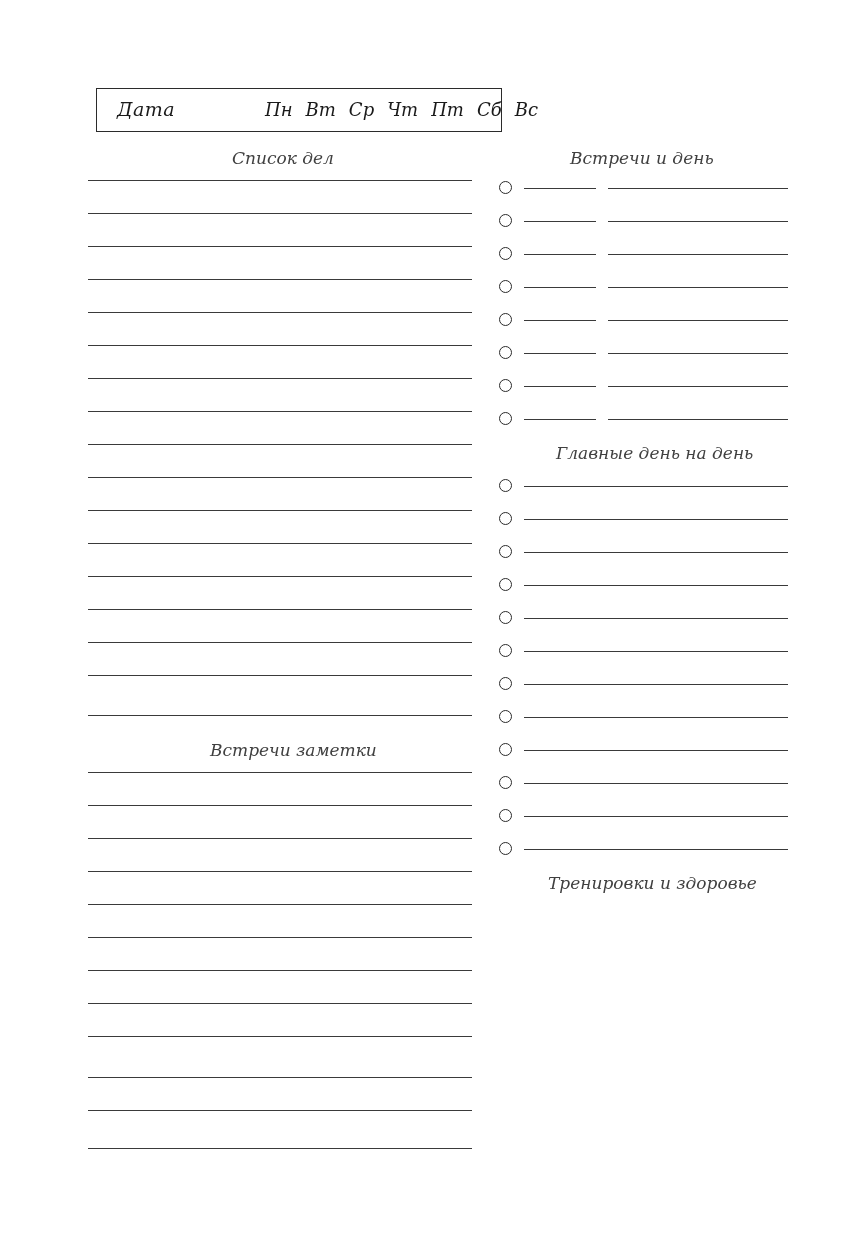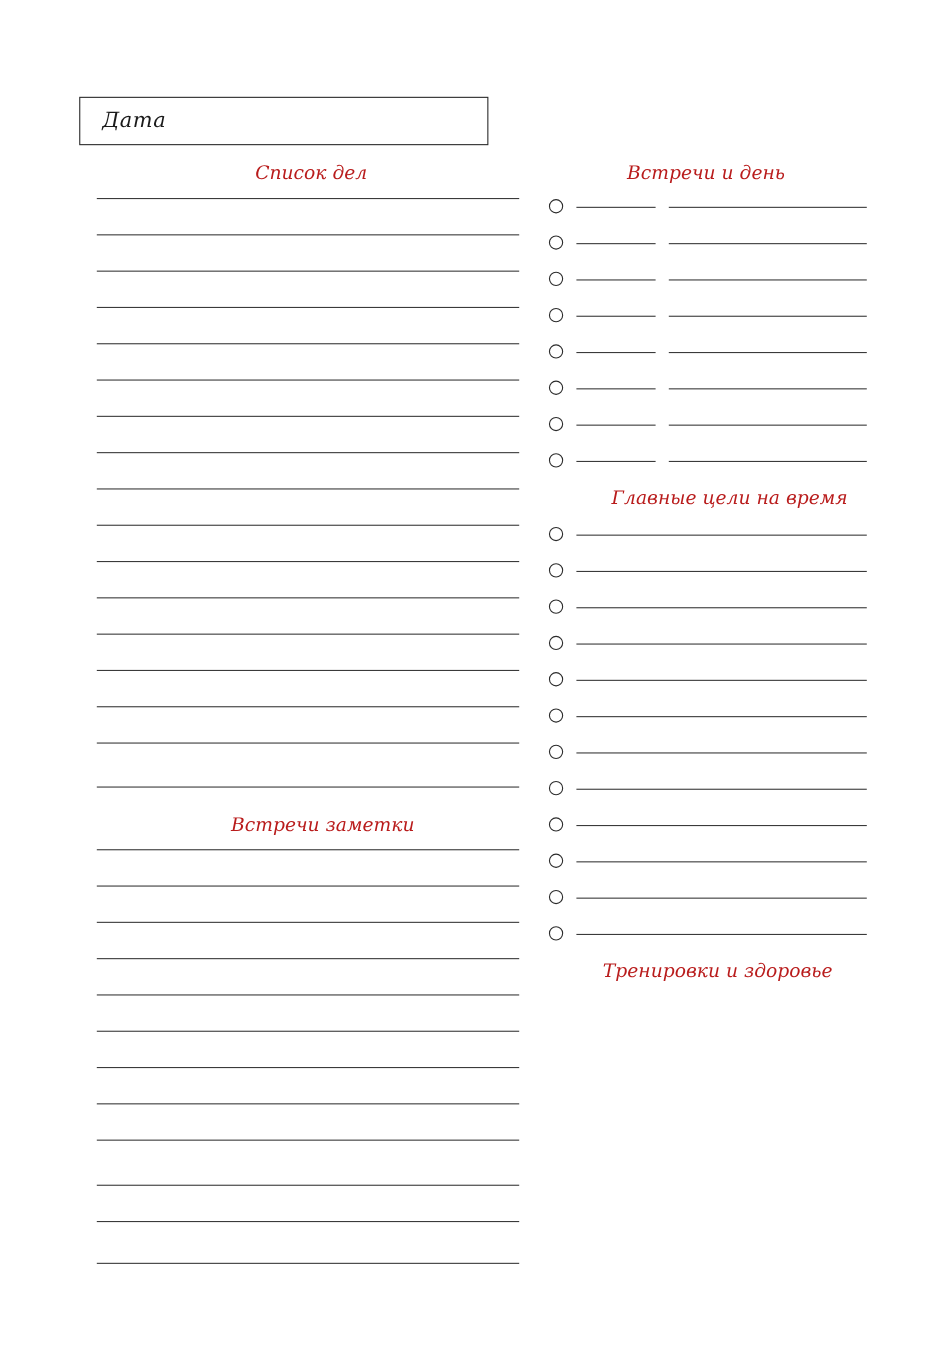--- a/index.html
+++ b/index.html
@@ -19,23 +19,23 @@
   .page {
     position: absolute;
     left: 0; top: 0;
     width: 844px;
     height: 1240px;
   }
 
   
   .date-box {
     position: absolute;
-    left: 72px;
+    left: 96px;
     top: 88px;
-    width: 372px;
+    width: 406px;
     height: 44px;
     border: 1.5px solid #2b2b2b;
     box-sizing: border-box;
     text-decoration: underline;
   }
   .date-label {
     position: absolute;
     left: 20px;
     top: 9px;
     font-size: 19px;
@@ -57,21 +57,21 @@
     white-space: nowrap;
   }
 
   
   .heading {
     position: absolute;
     font-size: 17px;
     font-style: italic;
     font-family: "DejaVu Serif", serif;
     white-space: nowrap;
-    color: #b91c1c;
+    color: #404040;
   }
 
   
   .rule {
     position: absolute;
     height: 0;
     border-top: 1.2px solid #3a3a3a;
   }
 
   
@@ -87,27 +87,36 @@
 
   .line-group, .circle-group { position: absolute; left:0; top:0; width:100%; height:100%; }
 </style>
 </head>
 <body>
 
 <div class="page">
 
   <div class="date-box">
     <div class="date-label">Дата</div>
+    <div class="weekdays">
+      <span class="weekday">Пн</span>
+      <span class="weekday">Вт</span>
+      <span class="weekday">Ср</span>
+      <span class="weekday">Чт</span>
+      <span class="weekday">Пт</span>
+      <span class="weekday">Сб</span>
+      <span class="weekday">Вс</span>
+    </div>
   </div>
 
   <div class="heading" style="left:232px; top:148px;">Список дел</div>
 
   <div class="heading" style="left:570px; top:148px;">Встречи и день</div>
 
-  <div class="heading" style="left:556px; top:443px;">Главные цели на время</div>
+  <div class="heading" style="left:556px; top:443px;">Главные день на день</div>
 
   <div class="heading" style="left:210px; top:740px;">Встречи заметки</div>
 
   <div class="heading" style="left:548px; top:873px;">Тренировки и здоровье</div>
 
   <div class="line-group">
     <div class="rule" style="left:88px; top:180px; width:384px;"></div>
     <div class="rule" style="left:88px; top:213px; width:384px;"></div>
     <div class="rule" style="left:88px; top:246px; width:384px;"></div>
     <div class="rule" style="left:88px; top:279px; width:384px;"></div>

